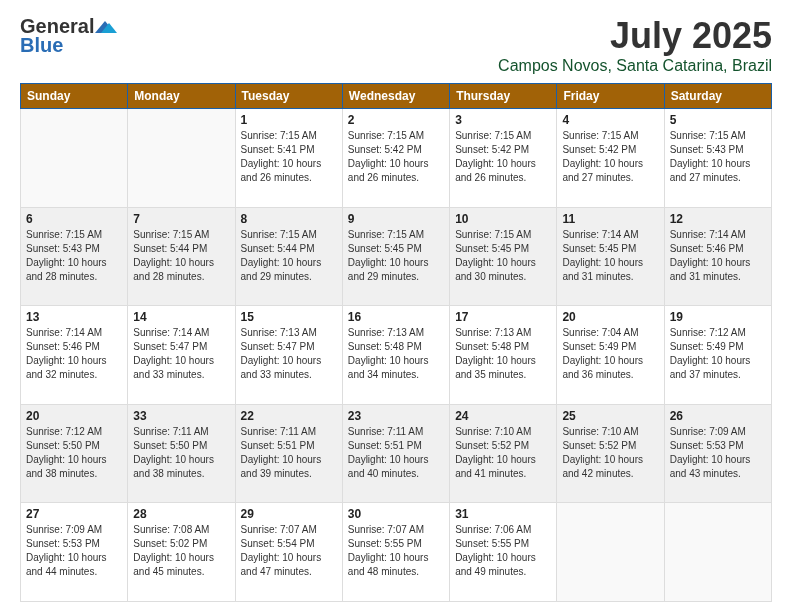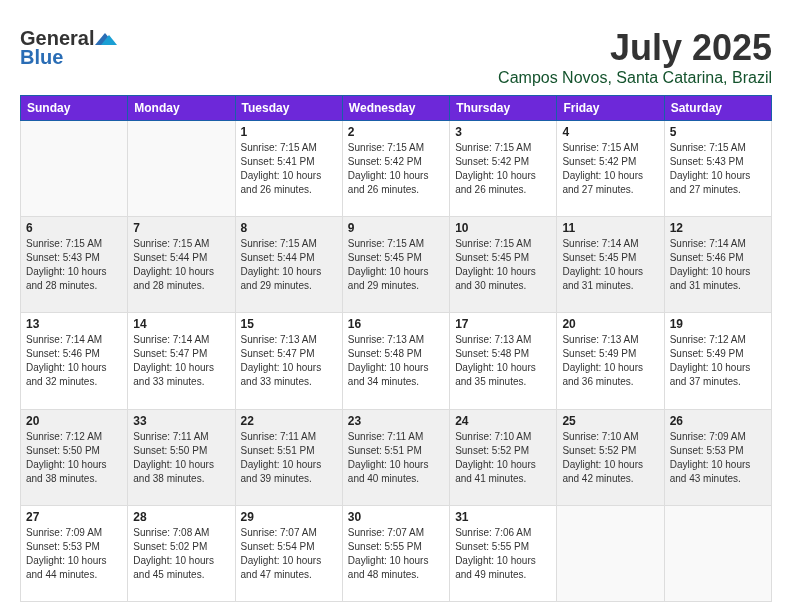--- a/index.html
+++ b/index.html
@@ -15,21 +15,20 @@
       height: 612px;
       padding: 15px 20px 10px 20px;
       display: flex;
       flex-direction: column;
     }
     .header {
       display: flex;
       justify-content: space-between;
       align-items: flex-start;
       margin-bottom: 8px;
-      margin-top: 12px;
     }
     .logo {
       display: flex;
       flex-direction: column;
       align-items: flex-start;
     }
     .title-block {
       text-align: right;
     }
     .main-title {
@@ -42,21 +41,21 @@
       color: #14532d;
     }
     .calendar {
       flex: 1;
       border: 1px solid #ccc;
       border-collapse: collapse;
       width: 100%;
       table-layout: fixed;
     }
     .calendar th {
-      background: #6d28d9;
+      background: #a16207;
       color: #fff;
       text-align: left;
       padding: 5px 6px;
       font-size: 12px;
       font-weight: bold;
       border: 1px solid #1a5fa8;
     }
     .calendar td {
       vertical-align: top;
       padding: 4px 5px;
@@ -223,21 +222,21 @@
 Daylight: 10 hours and 34 minutes.</div>
           </td>
           <td>
             <div class="day-number">17</div>
             <div class="day-info">Sunrise: 7:13 AM
 Sunset: 5:48 PM
 Daylight: 10 hours and 35 minutes.</div>
           </td>
           <td>
             <div class="day-number">20</div>
-            <div class="day-info">Sunrise: 7:13 AM
+            <div class="day-info">Sunrise: 7:04 AM
 Sunset: 5:49 PM
 Daylight: 10 hours and 36 minutes.</div>
           </td>
           <td>
             <div class="day-number">19</div>
             <div class="day-info">Sunrise: 7:12 AM
 Sunset: 5:49 PM
 Daylight: 10 hours and 37 minutes.</div>
           </td>
         </tr>

